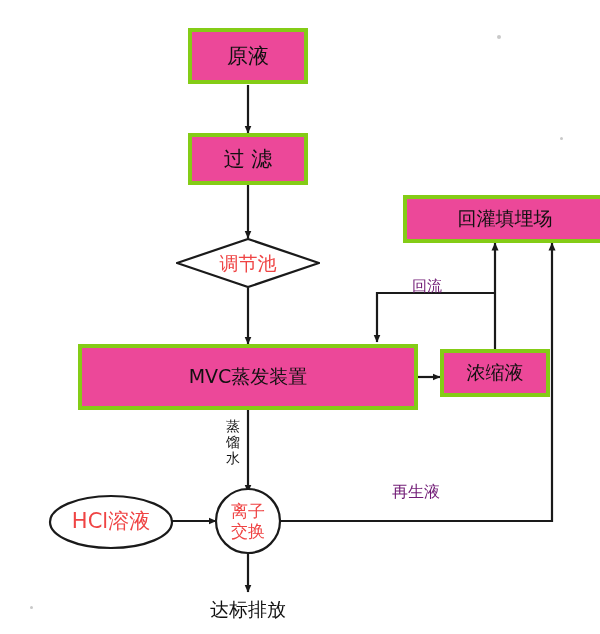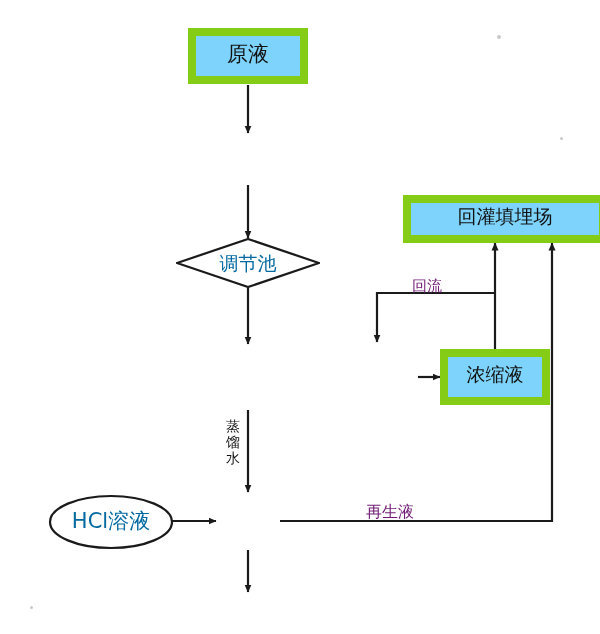--- a/index.html
+++ b/index.html
@@ -19,23 +19,22 @@
     position: absolute;
     box-sizing: border-box;
     display: flex;
     align-items: center;
     justify-content: center;
     text-align: center;
     color: #111111;
     line-height: 1.25;
   }
   .box {
-    border: 8px solid #84cc16;
-    background: #7dd3fc;
-    font-family: Liberation Mono, monospace;
+    border: 4px solid #84cc16;
+    background: #ec4899;
   }
   .label-only {
     border: none;
     background: transparent;
   }
   .edge-label {
     position: absolute;
     color: #701a75;
     background: transparent;
     white-space: nowrap;
@@ -61,21 +60,21 @@
   .shape-text {
     position: absolute;
     left: 0;
     top: 0;
     width: 100%;
     height: 100%;
     display: flex;
     align-items: center;
     justify-content: center;
     text-align: center;
-    color: #0369a1;
+    color: #ef4444;
     line-height: 1.2;
   }
   .speck {
     position: absolute;
     background: #c9c9c9;
     border-radius: 50%;
   }
 </style>
 </head>
 <body>
@@ -111,57 +110,75 @@
 
     <line x1="248" y1="550" x2="248" y2="592" stroke="#1a1a1a" stroke-width="2.2" marker-end="url(#arrow)"></line>
 
     <polyline points="280,521 552,521 552,243" fill="none" stroke="#1a1a1a" stroke-width="2.2" marker-end="url(#arrow)"></polyline>
   </svg>
 
   <div class="node box" style="left:188px;top:28px;width:120px;height:56px;font-size:21px;">
     <span>原液</span>
   </div>
 
+  <div class="node box" style="left:188px;top:133px;width:120px;height:52px;font-size:21px;">
+    <span>过 滤</span>
+  </div>
 
   <div class="diamond-wrap" style="left:176px;top:238px;width:144px;height:50px;">
     <svg width="144" height="50" viewBox="0 0 144 50">
       <polygon points="72,1 143,25 72,49 1,25" fill="#ffffff" stroke="#1a1a1a" stroke-width="2.2"></polygon>
     </svg>
     <div class="shape-text" style="font-size:19px;">
       <span>调节池</span>
     </div>
   </div>
 
+  <div class="node box" style="left:78px;top:344px;width:340px;height:66px;font-size:19px;">
+    <span>MVC蒸发装置</span>
+  </div>
 
-  <div class="node box" style="left:440px;top:349px;width:110px;height:56px;font-size:19px;">
+  <div class="node box" style="left:440px;top:349px;width:110px;height:48px;font-size:19px;">
     <span>浓缩液</span>
   </div>
 
   <div class="node box" style="left:403px;top:195px;width:204px;height:48px;font-size:19px;">
     <span>回灌填埋场</span>
   </div>
 
   <div class="ellipse-wrap" style="left:48px;top:494px;width:126px;height:56px;">
     <svg width="126" height="56" viewBox="0 0 126 56">
       <ellipse cx="63" cy="28" rx="61" ry="26" fill="#ffffff" stroke="#1a1a1a" stroke-width="2.2"></ellipse>
     </svg>
     <div class="shape-text" style="font-size:21px;">
       <span>HCl溶液</span>
     </div>
   </div>
 
+  <div class="circle-wrap" style="left:214px;top:487px;width:68px;height:68px;">
+    <svg width="68" height="68" viewBox="0 0 68 68">
+      <circle cx="34" cy="34" r="32" fill="#ffffff" stroke="#1a1a1a" stroke-width="2.2"></circle>
+    </svg>
+    <div class="shape-text" style="flex-direction:column;font-size:17px;">
+      <span>离子</span>
+      <span>交换</span>
+    </div>
+  </div>
 
+  <div class="node label-only" style="left:188px;top:596px;width:120px;height:28px;font-size:19px;">
+    <span>达标排放</span>
+  </div>
 
   <div class="edge-label" style="left:412px;top:277px;font-size:15px;">
     <span>回流</span>
   </div>
 
   <div class="vert-label" style="left:226px;top:418px;font-size:14px;">
     <div>蒸</div>
     <div>馏</div>
     <div>水</div>
   </div>
 
-  <div class="edge-label" style="left:366px;top:482px;font-size:16px;margin-top:20px;">
+  <div class="edge-label" style="left:392px;top:482px;font-size:16px;">
     <span>再生液</span>
   </div>
 
 </div>
 
 </body></html>

